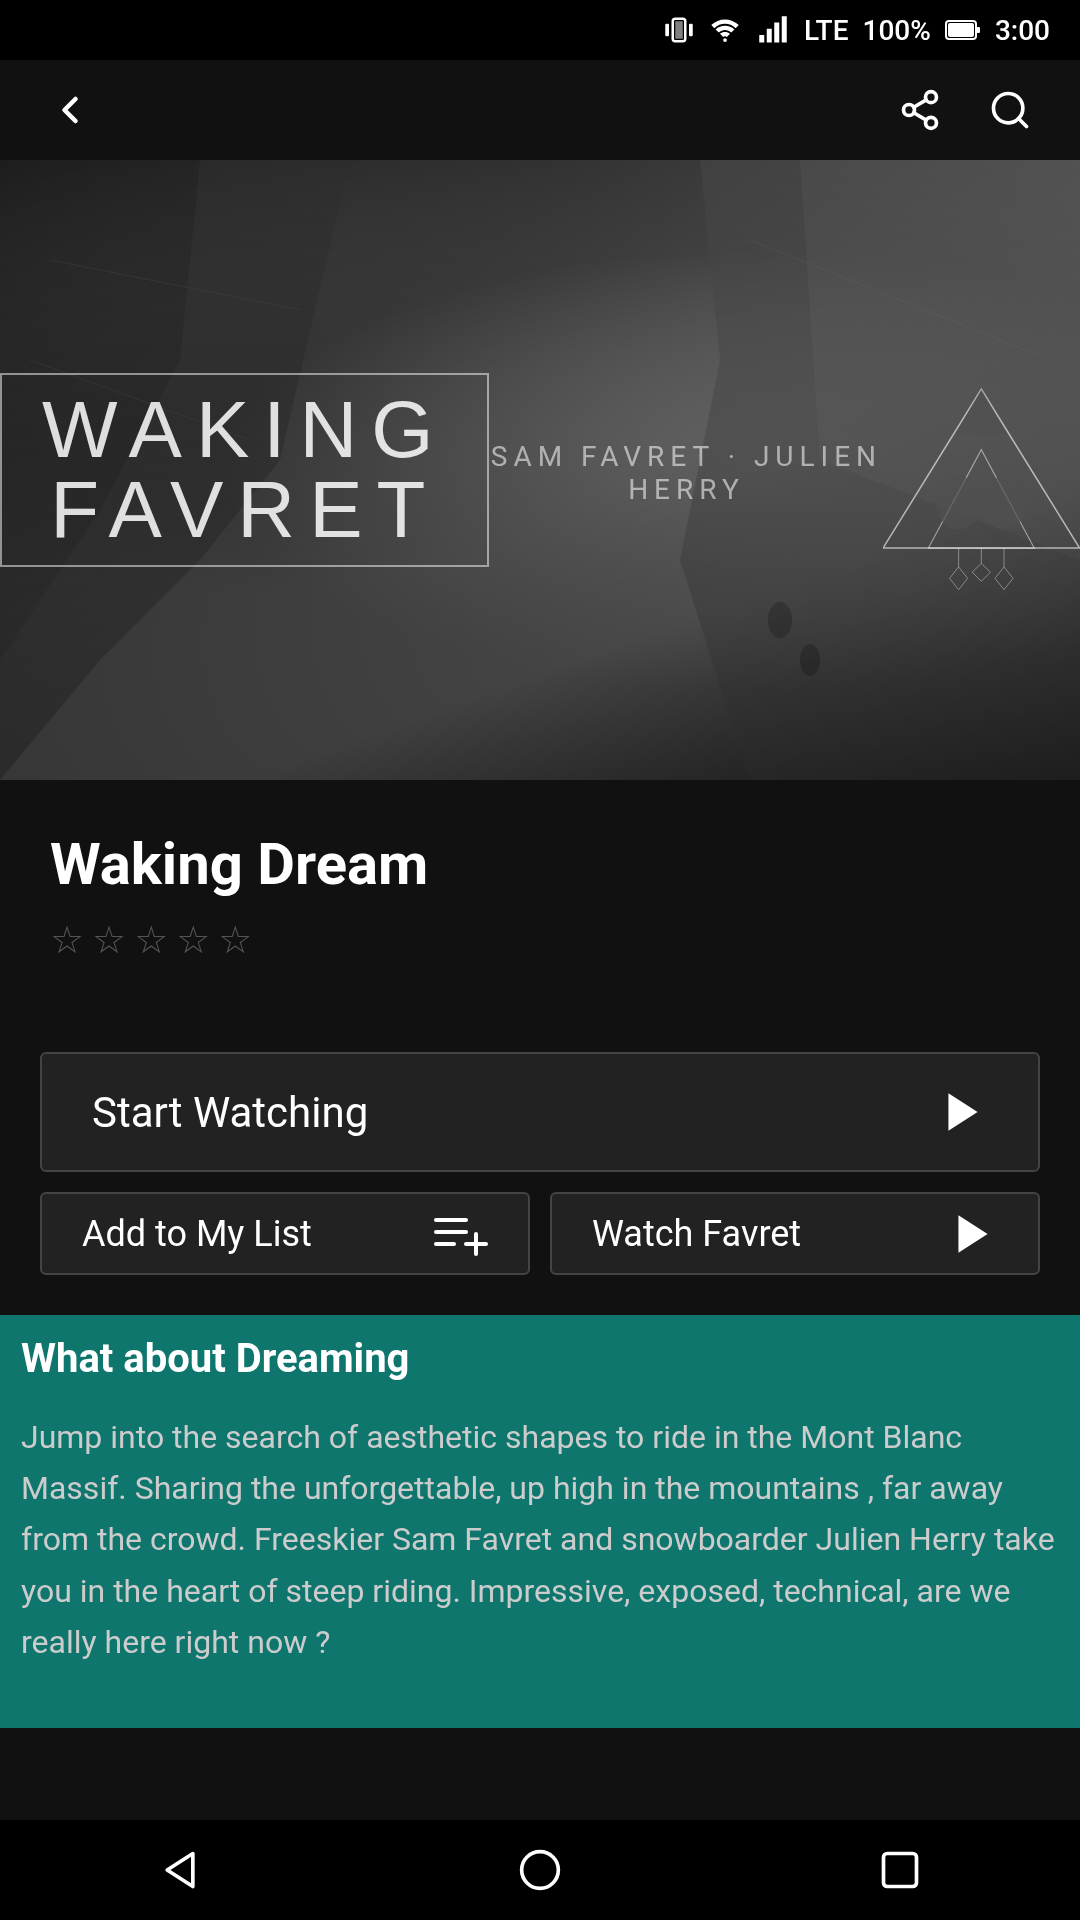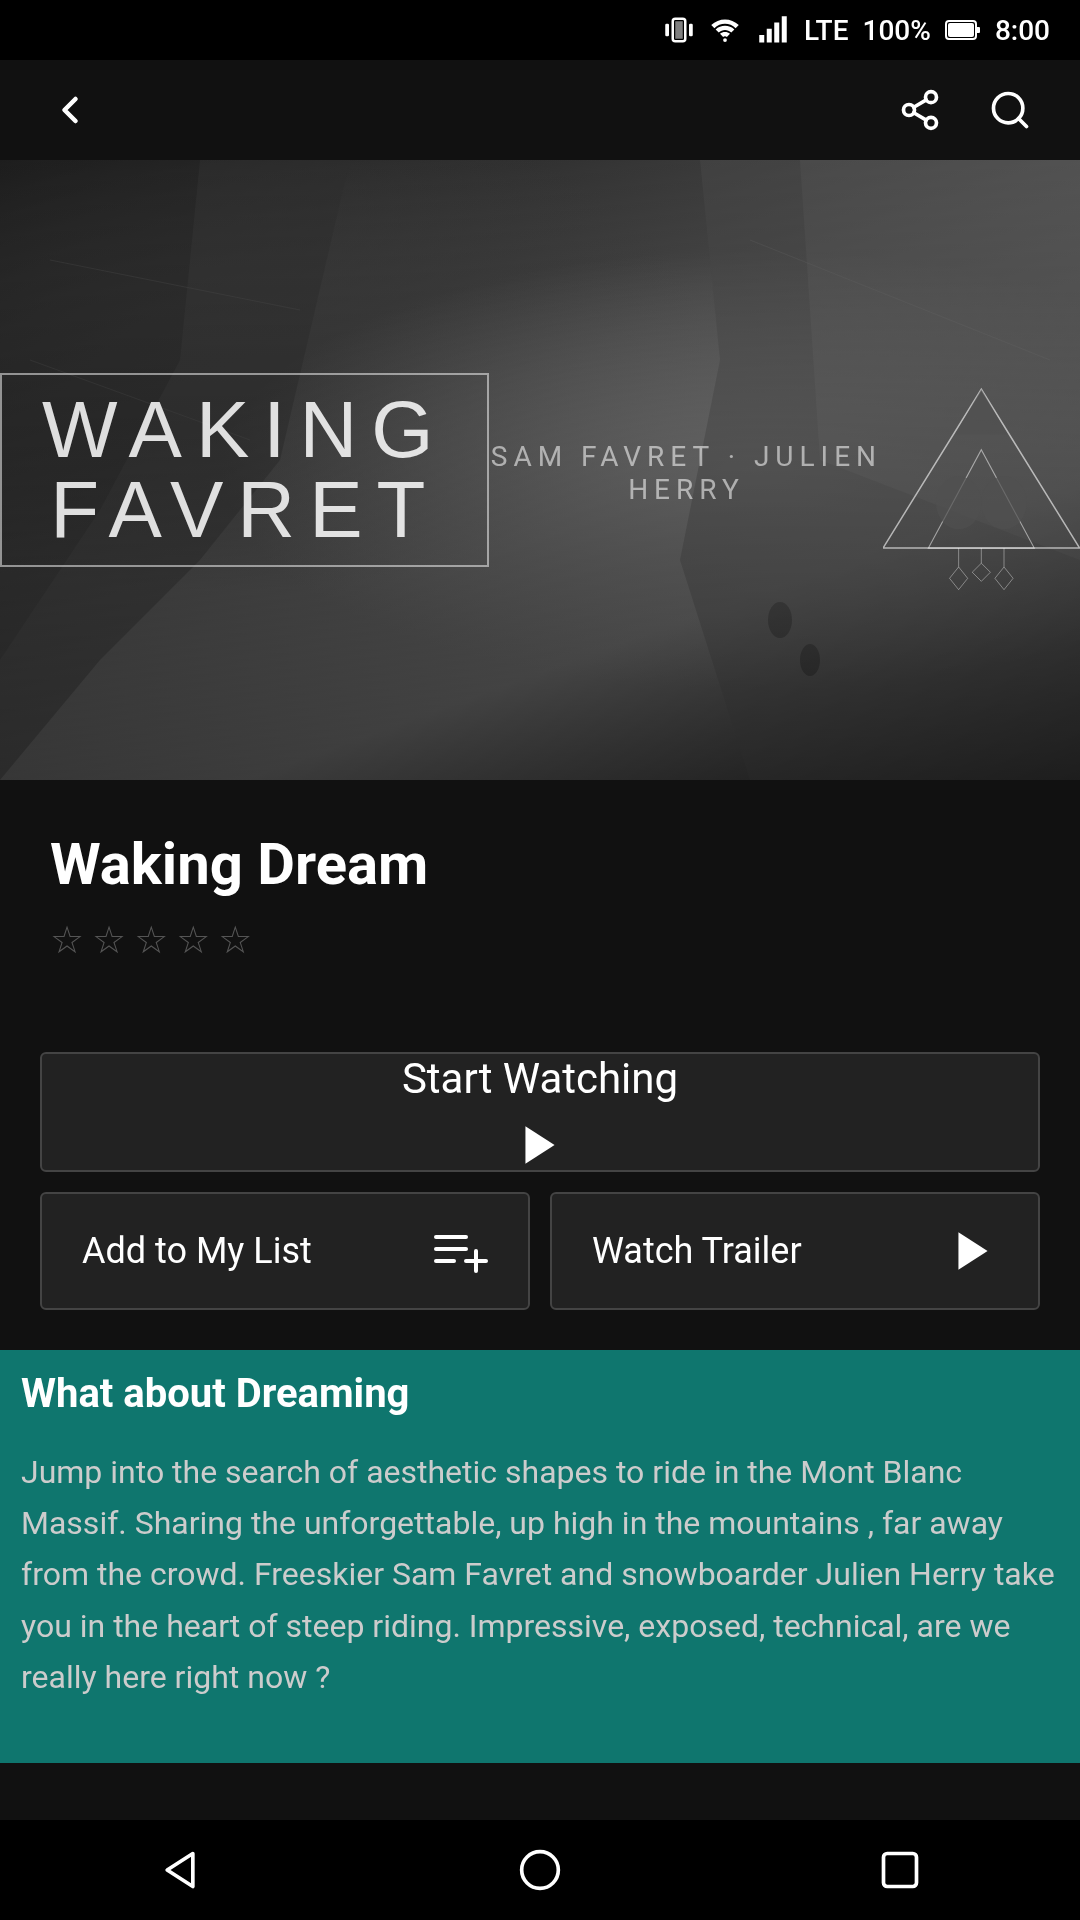--- a/index.html
+++ b/index.html
@@ -134,37 +134,36 @@
       width: calc(100% - 80px);
       height: 120px;
       background: #222;
       border: 2px solid #444;
       border-radius: 6px;
       display: flex;
       align-items: center;
       justify-content: space-between;
       padding: 0 50px;
       cursor: pointer;
-      flex-direction: column;
     }
     .start-watching-label {
       font-size: 42px;
       color: #fff;
       font-weight: 400;
     }
 
     
     .action-buttons {
       display: flex;
       gap: 20px;
       margin: 20px 40px 40px;
     }
     .action-btn {
       flex: 1;
-      height: 118px;
+      height: 83px;
       background: #222;
       border: 2px solid #444;
       border-radius: 6px;
       display: flex;
       align-items: center;
       justify-content: space-between;
       padding: 0 40px;
       cursor: pointer;
     }
     .action-btn-label {
@@ -239,21 +238,21 @@
       <text x="0" y="-2" font-size="7" fill="white"></text>
     </svg>
     <span class="status-text">LTE</span>
     <span class="status-text">100%</span>
 
     <svg width="36" height="24" viewBox="0 0 36 24">
       <rect x="1" y="3" width="30" height="18" rx="3" fill="none" stroke="white" stroke-width="2"></rect>
       <rect x="3" y="5" width="26" height="14" rx="2" fill="white"></rect>
       <rect x="31" y="9" width="4" height="6" rx="1" fill="white"></rect>
     </svg>
-    <span class="status-text">8:00</span>
+    <span class="status-text">3:00</span>
   </div>
 </div>
 
 <div class="top-nav">
   <div class="nav-icon">
     <svg width="44" height="44" viewBox="0 0 24 24" fill="none" stroke="white" stroke-width="2.5" stroke-linecap="round" stroke-linejoin="round">
       <polyline points="15 18 9 12 15 6"></polyline>
     </svg>
   </div>
   <div class="nav-icons-right">
@@ -346,21 +345,21 @@
 
     <svg width="54" height="44" viewBox="0 0 54 44" fill="white">
       <rect x="0" y="6" width="34" height="4" rx="2" fill="white"></rect>
       <rect x="0" y="18" width="34" height="4" rx="2" fill="white"></rect>
       <rect x="0" y="30" width="22" height="4" rx="2" fill="white"></rect>
       <line x1="42" y1="22" x2="42" y2="42" stroke="white" stroke-width="4" stroke-linecap="round"></line>
       <line x1="32" y1="32" x2="52" y2="32" stroke="white" stroke-width="4" stroke-linecap="round"></line>
     </svg>
   </div>
   <div class="action-btn">
-    <span class="action-btn-label">Watch Trailer</span>
+    <span class="action-btn-label">Watch Favret</span>
     <svg width="50" height="50" viewBox="0 0 24 24" fill="white">
       <polygon points="5,3 19,12 5,21"></polygon>
     </svg>
   </div>
 </div>
 
 <div class="description-section">
   <div class="section-title">What about Dreaming</div>
   <div class="section-body">Jump into the search of aesthetic shapes to ride in the Mont Blanc Massif. Sharing the unforgettable, up high in the mountains , far away from the crowd. Freeskier Sam Favret and snowboarder Julien Herry take you in the heart of steep riding.
 Impressive, exposed, technical, are we really here right now ?</div>

